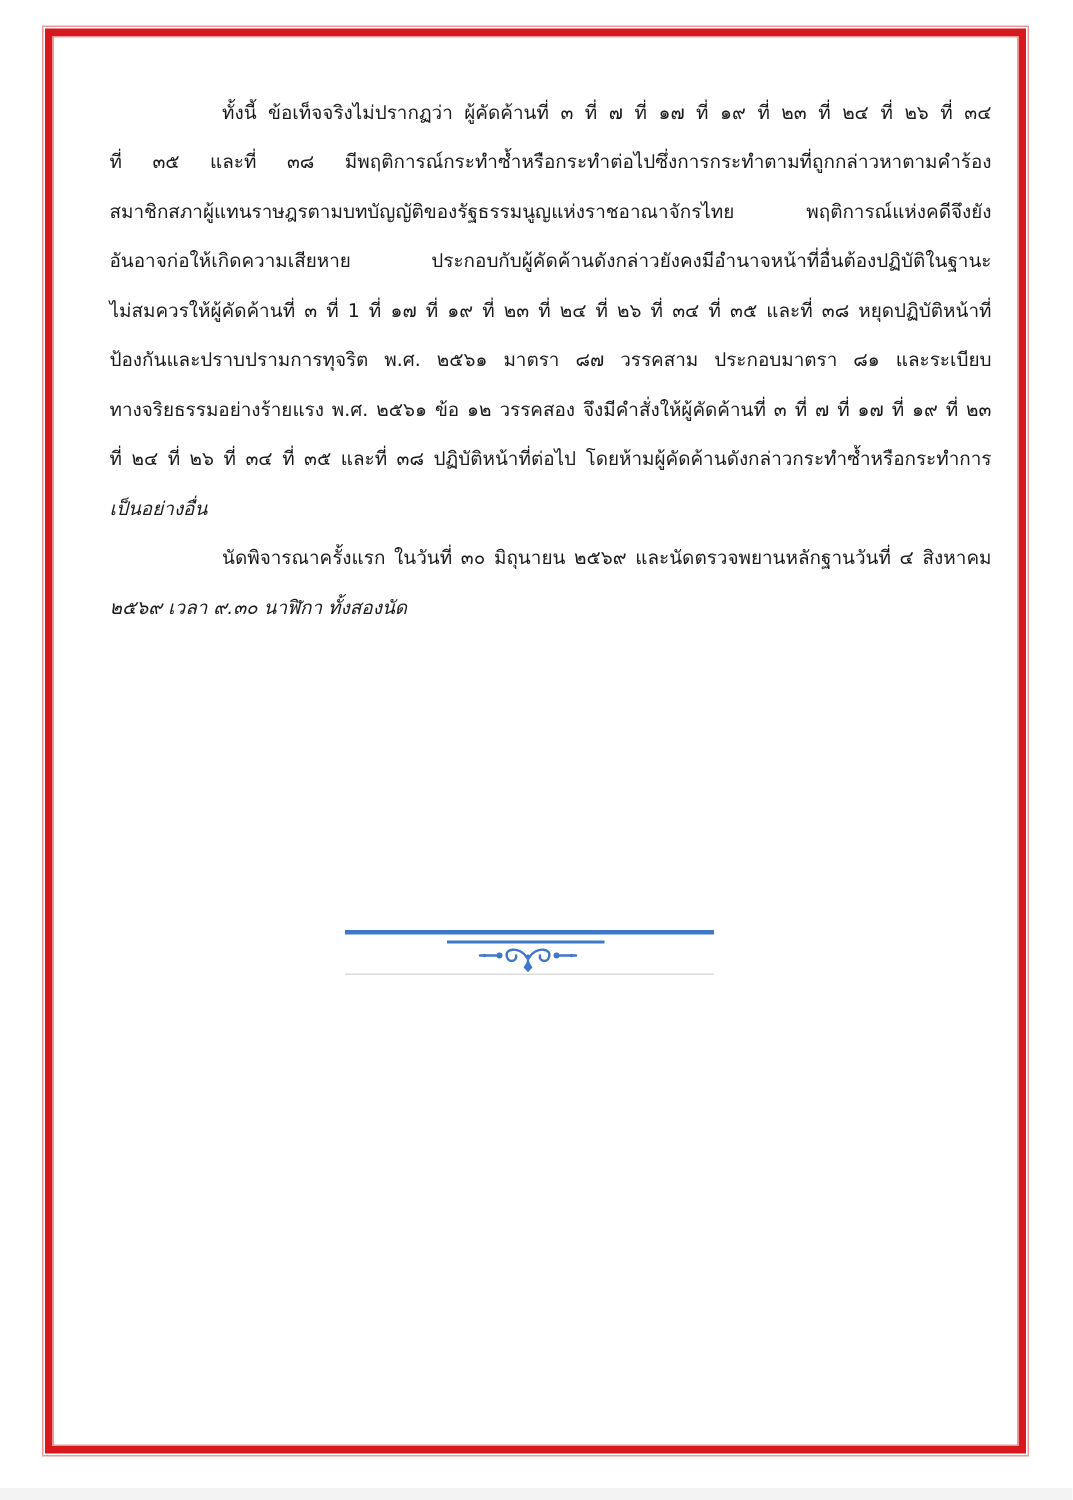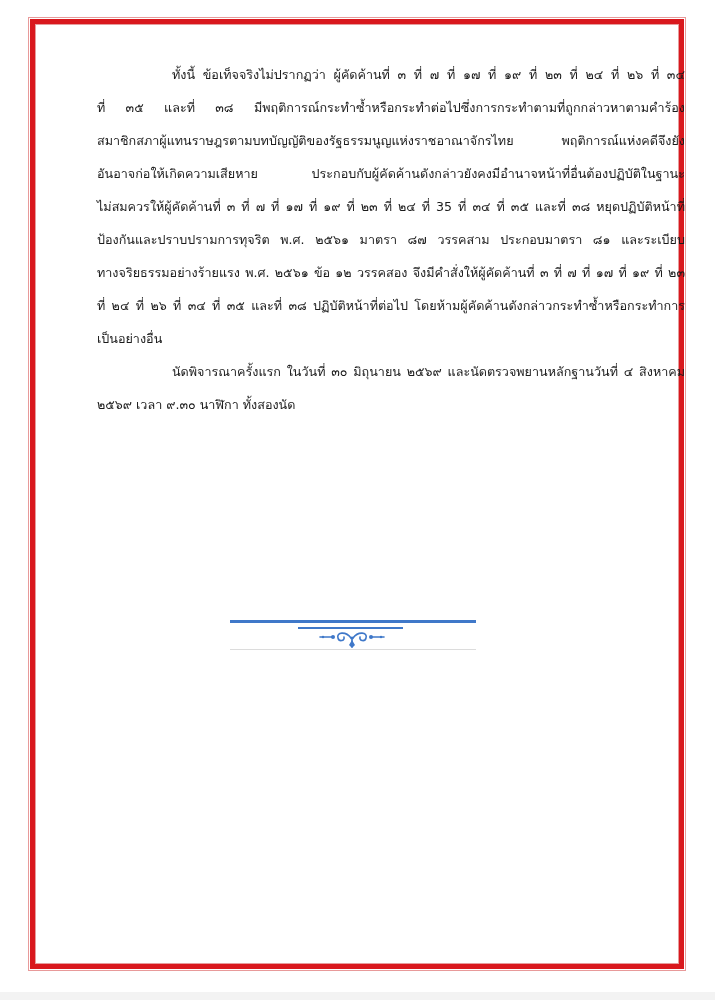--- a/index.html
+++ b/index.html
@@ -40,38 +40,38 @@
       left: 6px; top: 6px; right: 6px; bottom: 6px;
       border: 1px solid #e69c9c;
     }
     .page-body {
       position: absolute;
       left: 73px;
       top: 58px;
       width: 588px;
       color: #1a1a1a;
       font-size: 12.6px;
-      margin-left: 24px;
     }
     .para {
       margin: 0;
       line-height: 33px;
       text-align: justify;
       text-align-last: left;
     }
     .line {
       display: block;
       white-space: nowrap;
       height: 33px;
       line-height: 33px;
       text-align: justify;
       text-align-last: justify;
     }
     .line.last {
       text-align-last: left;
+      font-style: italic;
     }
     .indent {
       padding-left: 75px;
     }
     .ornament {
       position: absolute;
       left: 230px;
       top: 614px;
       width: 246px;
       height: 40px;
@@ -114,21 +114,21 @@
   <div class="frame-inner"></div>
 </div>
 
 <div class="page-body">
 
   <div class="para">
     <span class="line indent">ทั้งนี้ ข้อเท็จจริงไม่ปรากฏว่า ผู้คัดค้านที่ ๓ ที่ ๗ ที่ ๑๗ ที่ ๑๙ ที่ ๒๓ ที่ ๒๔ ที่ ๒๖ ที่ ๓๔</span>
     <span class="line">ที่ ๓๕ และที่ ๓๘ มีพฤติการณ์กระทำซ้ำหรือกระทำต่อไปซึ่งการกระทำตามที่ถูกกล่าวหาตามคำร้อง</span>
     <span class="line">สมาชิกสภาผู้แทนราษฎรตามบทบัญญัติของรัฐธรรมนูญแห่งราชอาณาจักรไทย พฤติการณ์แห่งคดีจึงยัง</span>
     <span class="line">อันอาจก่อให้เกิดความเสียหาย ประกอบกับผู้คัดค้านดังกล่าวยังคงมีอำนาจหน้าที่อื่นต้องปฏิบัติในฐานะ</span>
-    <span class="line">ไม่สมควรให้ผู้คัดค้านที่ ๓ ที่ ๗ ที่ ๑๗ ที่ ๑๙ ที่ ๒๓ ที่ ๒๔ ที่ 35 ที่ ๓๔ ที่ ๓๕ และที่ ๓๘ หยุดปฏิบัติหน้าที่</span>
+    <span class="line">ไม่สมควรให้ผู้คัดค้านที่ ๓ ที่ 1 ที่ ๑๗ ที่ ๑๙ ที่ ๒๓ ที่ ๒๔ ที่ ๒๖ ที่ ๓๔ ที่ ๓๕ และที่ ๓๘ หยุดปฏิบัติหน้าที่</span>
     <span class="line">ป้องกันและปราบปรามการทุจริต พ.ศ. ๒๕๖๑ มาตรา ๘๗ วรรคสาม ประกอบมาตรา ๘๑ และระเบียบ</span>
     <span class="line">ทางจริยธรรมอย่างร้ายแรง พ.ศ. ๒๕๖๑ ข้อ ๑๒ วรรคสอง จึงมีคำสั่งให้ผู้คัดค้านที่ ๓ ที่ ๗ ที่ ๑๗ ที่ ๑๙ ที่ ๒๓</span>
     <span class="line">ที่ ๒๔ ที่ ๒๖ ที่ ๓๔ ที่ ๓๕ และที่ ๓๘ ปฏิบัติหน้าที่ต่อไป โดยห้ามผู้คัดค้านดังกล่าวกระทำซ้ำหรือกระทำการ</span>
     <span class="line last">เป็นอย่างอื่น</span>
   </div>
 
 
   <div class="para">
     <span class="line indent">นัดพิจารณาครั้งแรก ในวันที่ ๓๐ มิถุนายน ๒๕๖๙ และนัดตรวจพยานหลักฐานวันที่ ๔ สิงหาคม</span>
     <span class="line last">๒๕๖๙ เวลา ๙.๓๐ นาฬิกา ทั้งสองนัด</span>

